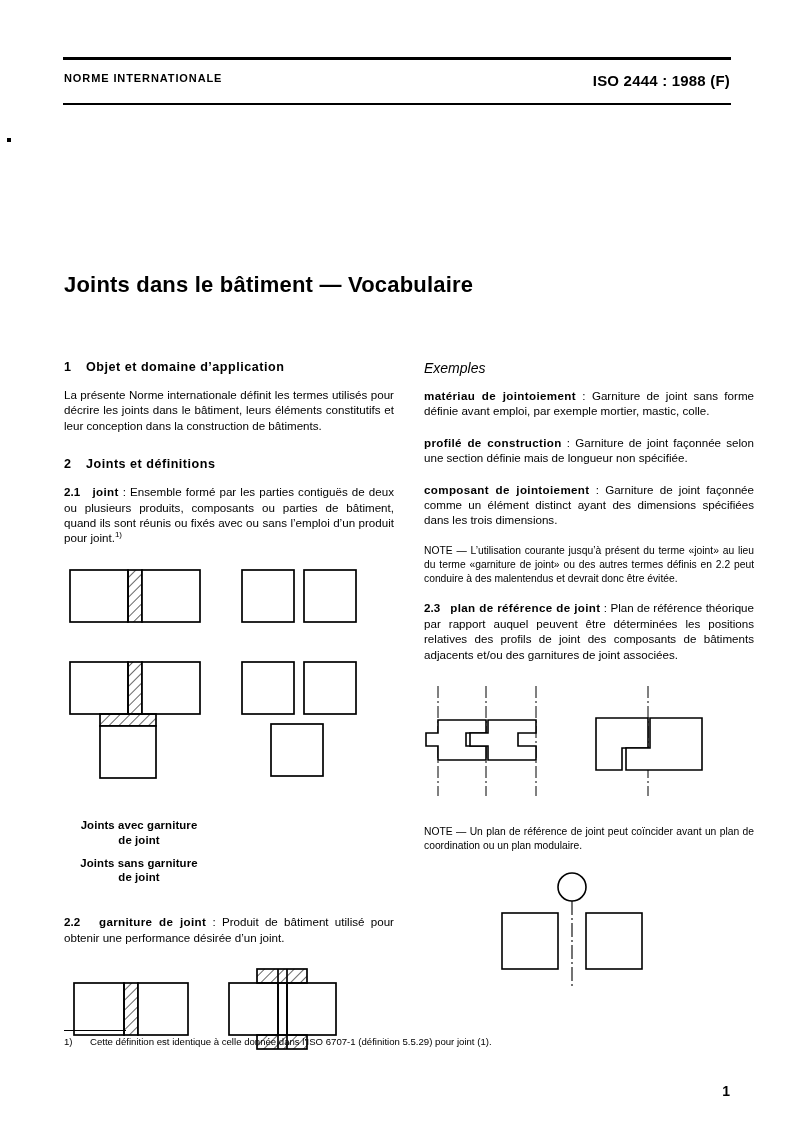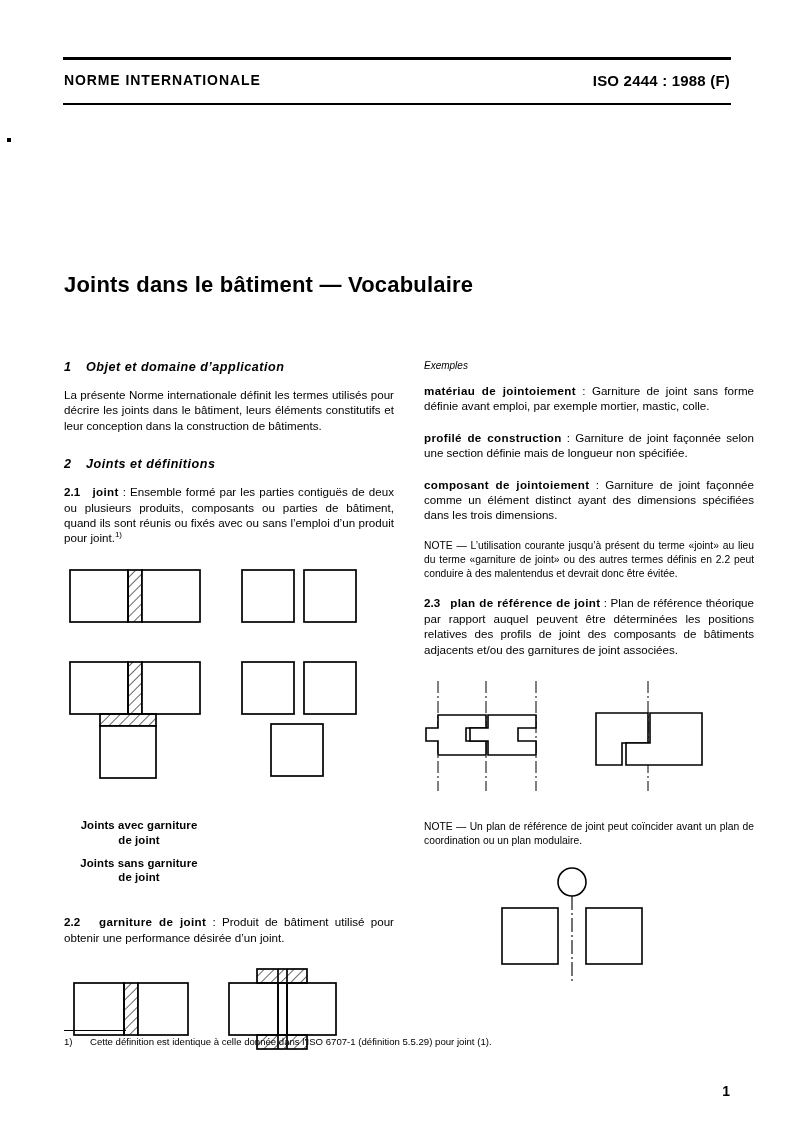--- a/index.html
+++ b/index.html
@@ -10,21 +10,21 @@
     -webkit-font-smoothing:antialiased;
   }
   .page{position:absolute;inset:0;}
 
   
   .rule-thick{position:absolute;left:63px;right:63px;height:3px;background:#000;}
   .rule-top{top:57px;}
   .rule-bot{top:103px;height:2px;}
   .hdr-left{
     position:absolute;left:64px;top:72px;
-    font-size:14px;font-weight:bold;letter-spacing:.9px;
+    font-size:11px;font-weight:bold;letter-spacing:.9px;
   }
   .hdr-right{
     position:absolute;right:64px;top:72px;
     font-size:15px;font-weight:bold;letter-spacing:.2px;
     text-align:right;
     padding-left:35px;
   }
   .corner-mark{position:absolute;left:7px;top:138px;width:4px;height:4px;background:#000;}
 
   
@@ -32,33 +32,33 @@
     position:absolute;left:64px;top:272px;
     font-size:22px;font-weight:bold;letter-spacing:.2px;
   }
 
   
   .col{position:absolute;top:360px;width:330px;}
   .col-left{left:64px;}
   .col-right{left:424px;}
 
   h2.sect{
-    font-size:12.6px;font-weight:bold;margin:0 0 13px 0;letter-spacing:.5px;font-style:italic;
+    font-size:12.6px;font-weight:bold;margin:0 0 13px 0;letter-spacing:.5px;
   }
   h2.sect .num{display:inline-block;min-width:22px;}
   p.body{
     font-size:11.6px;line-height:1.33;margin:0 0 16px 0;text-align:justify;
   }
   .term-num{font-weight:bold;}
   .term{font-weight:bold;letter-spacing:.35px;}
   .sup{font-size:8px;vertical-align:super;}
   .note{
     font-size:10.3px;line-height:1.38;margin:0 0 14px 0;text-align:justify;
   }
-  .exemples-label{font-size:10px;font-style:italic;margin:0 0 12px 0;}
+  .exemples-label{font-size:14px;font-style:italic;margin:0 0 12px 0;}
   .indent{margin-left:18px;}
   .gap-8{height:8px;}
 
   
   .fig{position:relative;}
   .figcap{
     text-align:center;font-size:11.4px;font-weight:bold;line-height:1.3;
     letter-spacing:.1px;
   }
 

